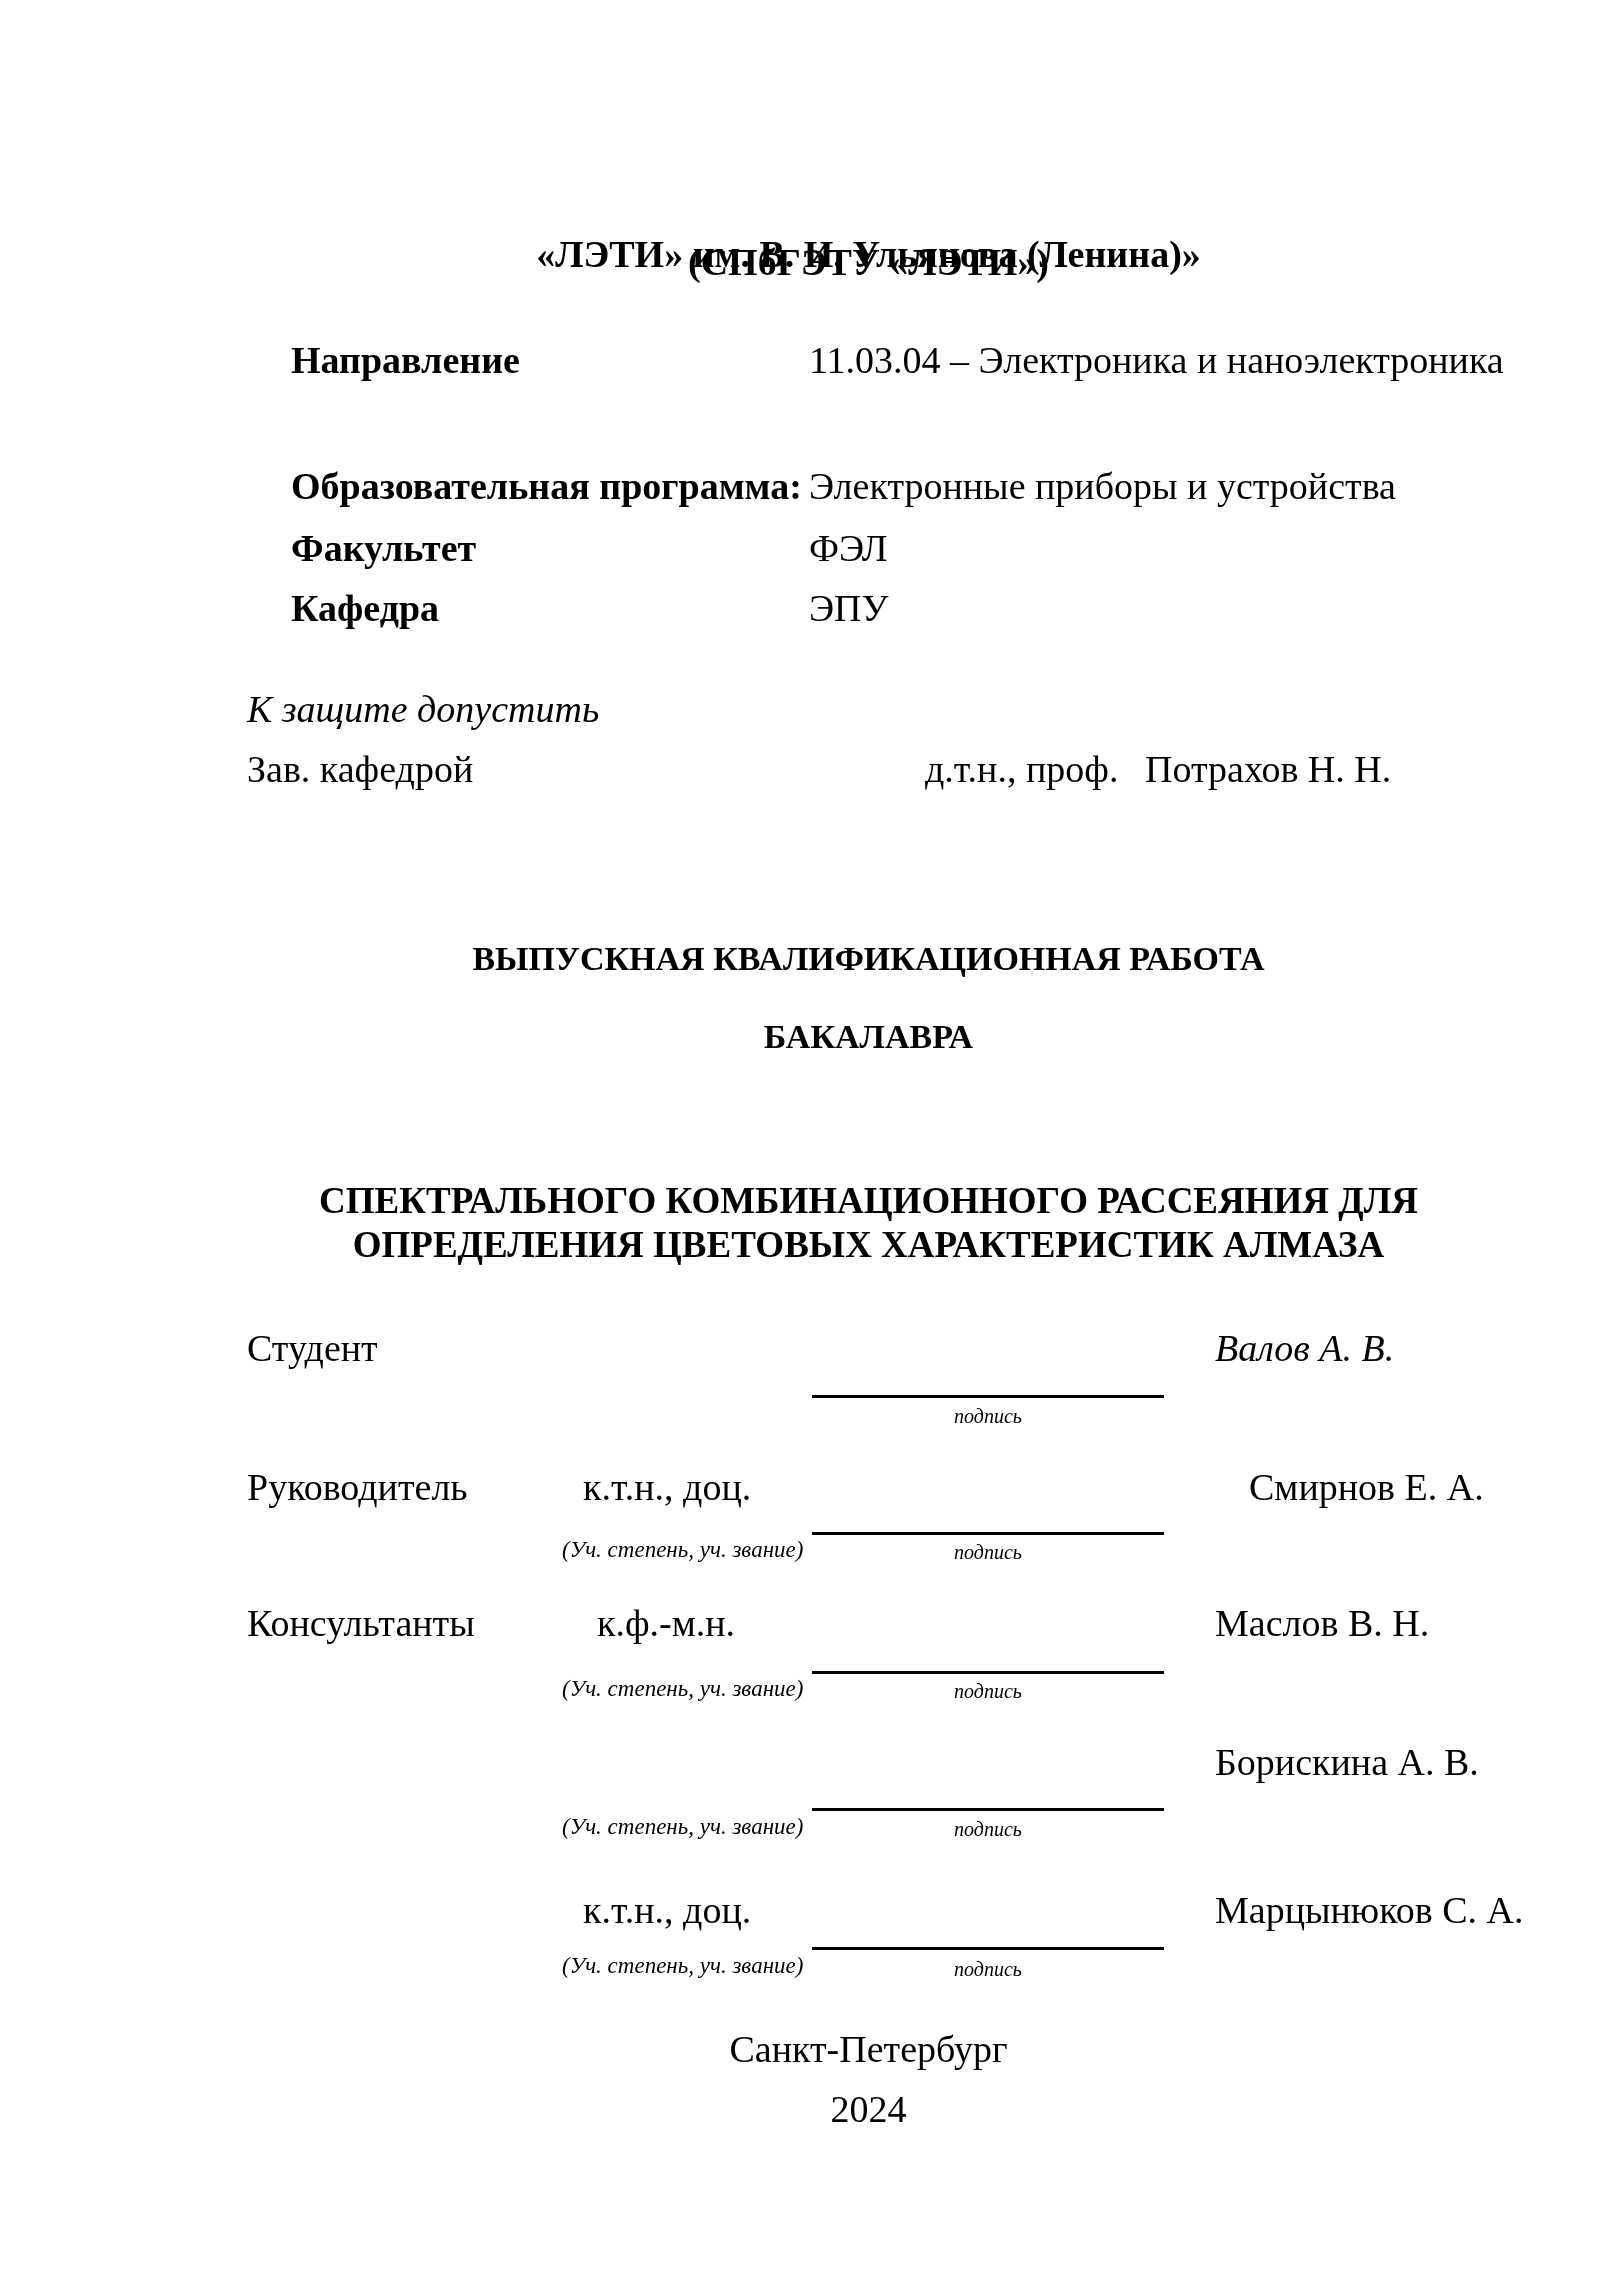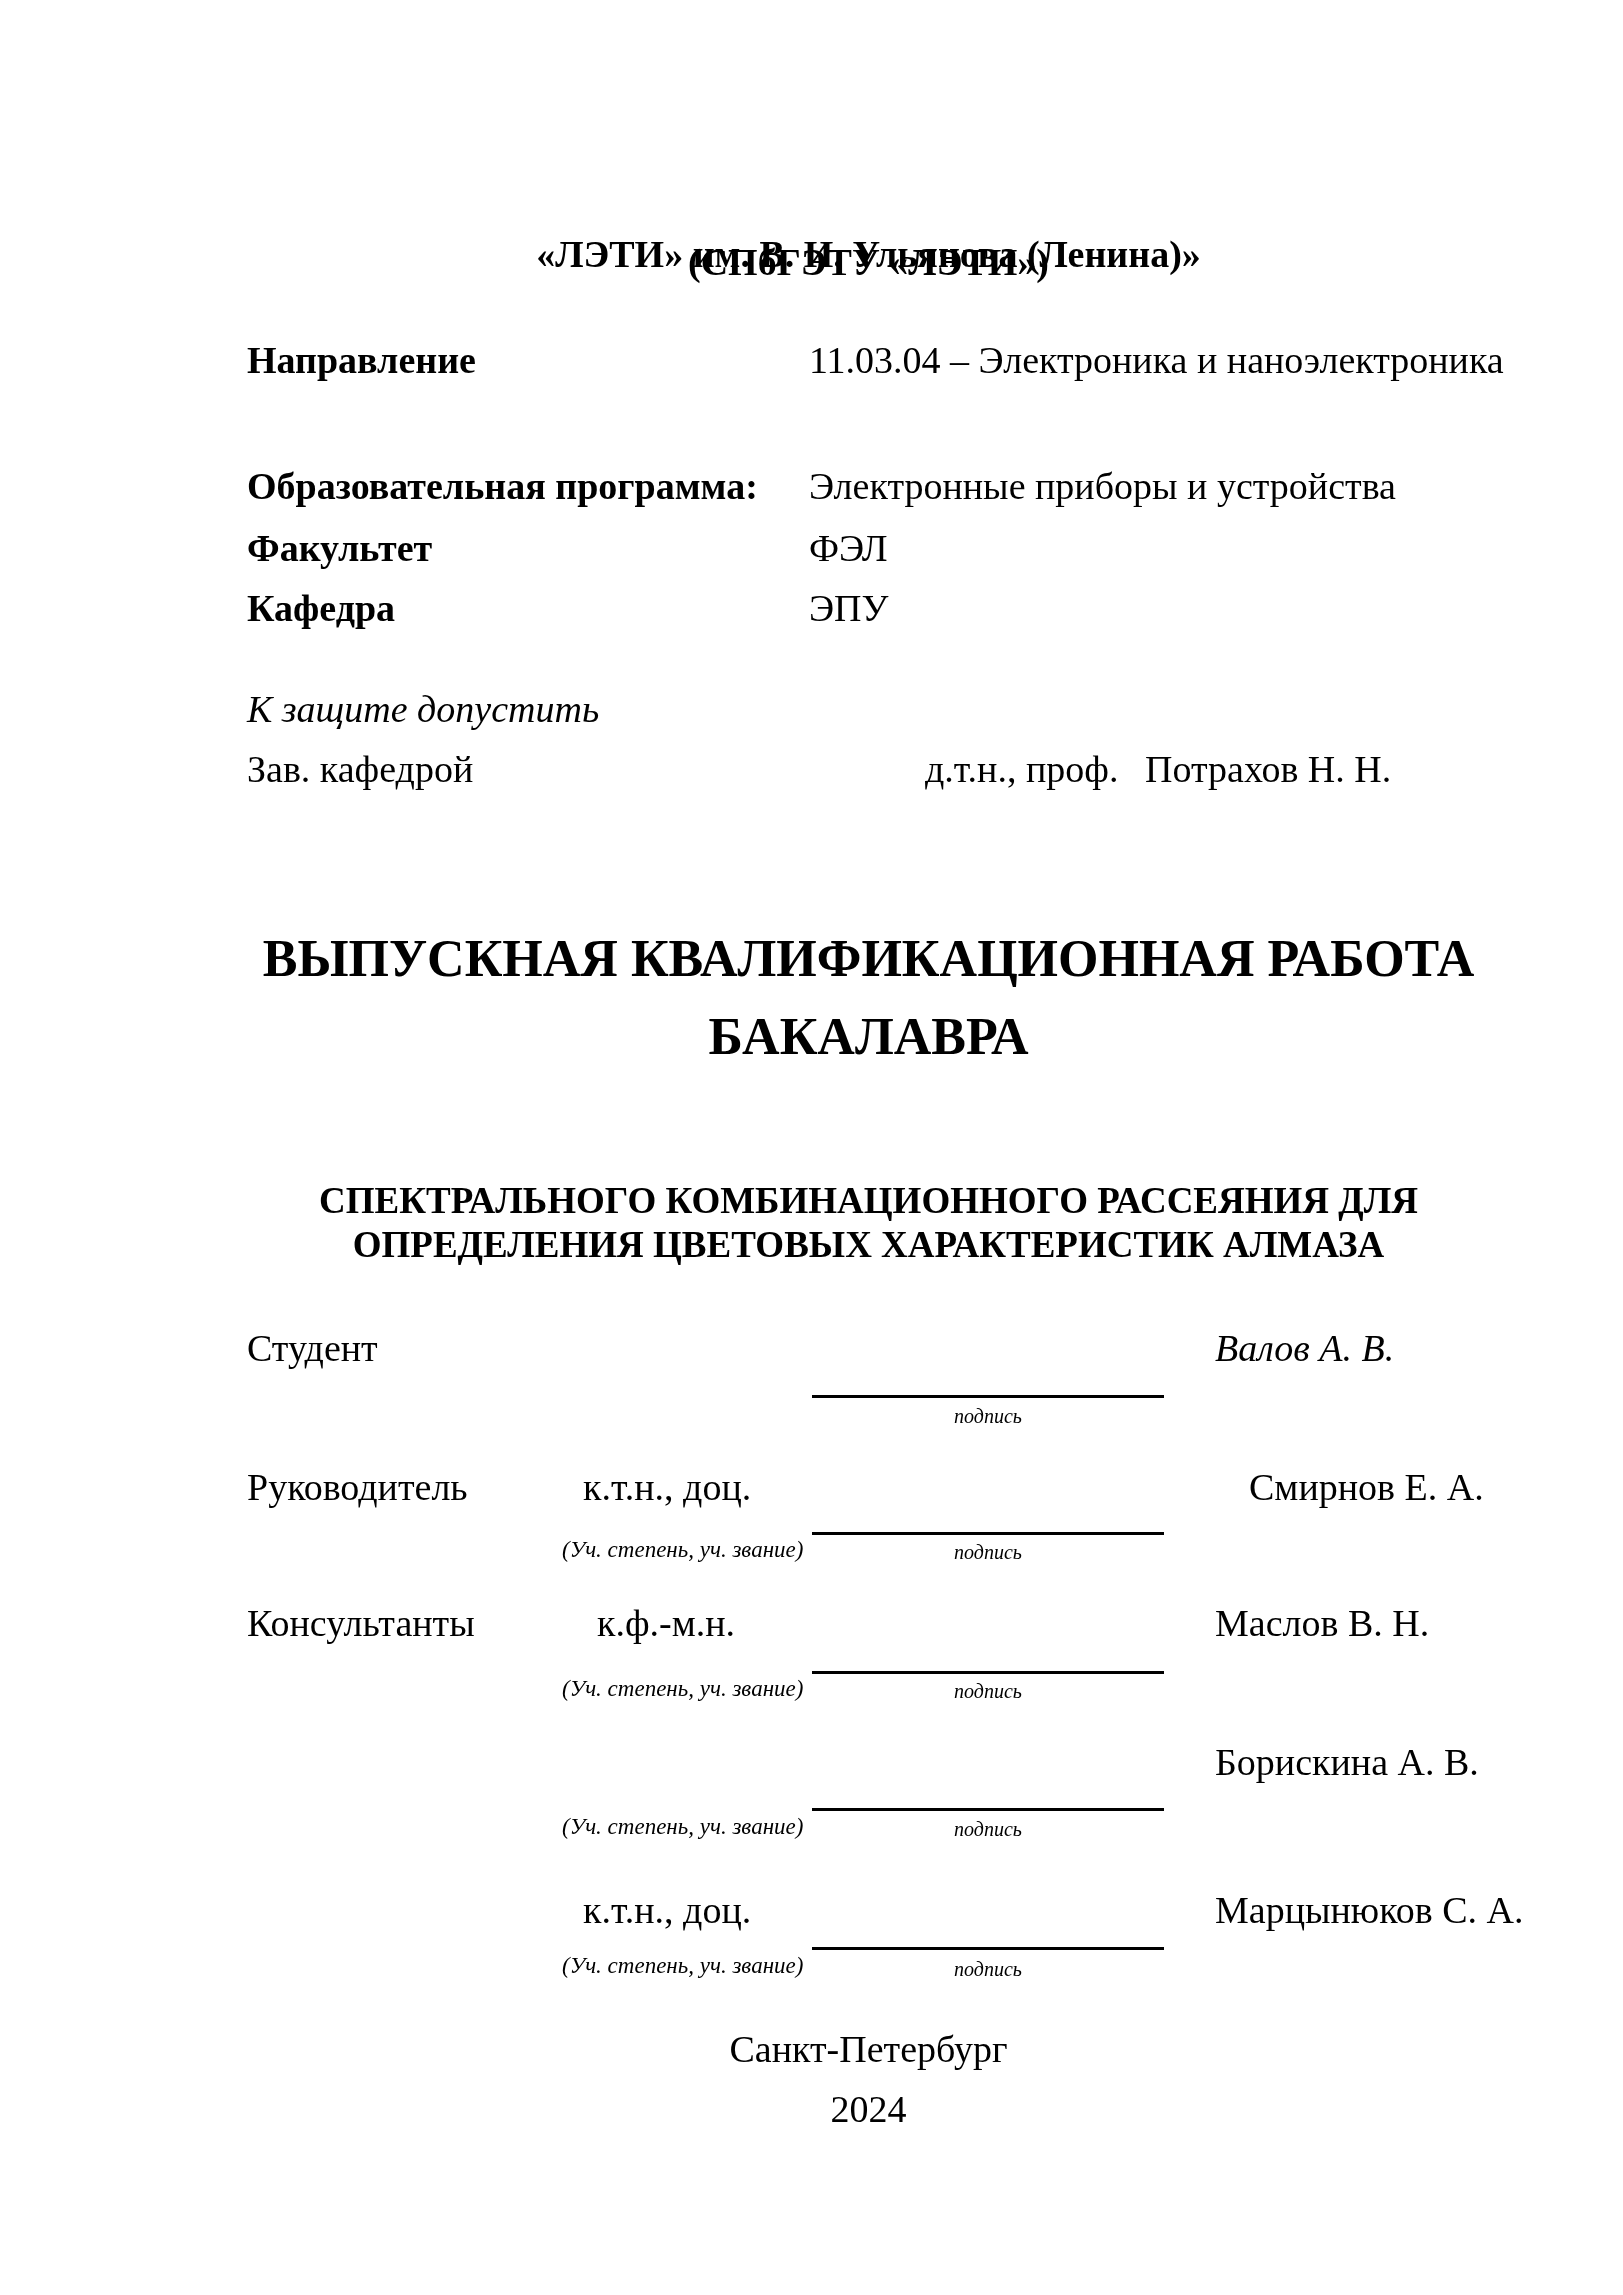--- a/index.html
+++ b/index.html
@@ -6,25 +6,25 @@
   .page{
     position:relative;
     width:1623px;
     height:2295px;
     background:#ffffff;
     color:#000000;
     font-family:"Liberation Serif","DejaVu Serif",serif;
     overflow:hidden;
   }
   .t{position:absolute;font-size:38px;line-height:43px;white-space:nowrap;}
-  .b{font-weight:bold;}
+  .b{font-weight:bold;margin-left:44px;}
   .i{font-style:italic;}
   .center{left:232px;right:118px;text-align:center;white-space:normal;}
   .hdr{font-size:38px;line-height:43px;font-weight:bold;}
-  .maintitle{font-size:52px;line-height:58px;font-weight:bold;}
+  .maintitle{font-size:34px;line-height:58px;font-weight:bold;}
   .theme{font-size:37px;line-height:45px;font-weight:bold;}
   .cap{position:absolute;font-size:23px;line-height:27px;font-style:italic;white-space:nowrap;}
   .sigline{position:absolute;left:812px;width:352px;border-top:3.1px solid #000;height:0;}
   .sigcap{position:absolute;left:812px;width:352px;text-align:center;font-size:20px;line-height:27px;font-style:italic;}
 </style>
 </head>
 <body>
 
 <div class="page">
 

